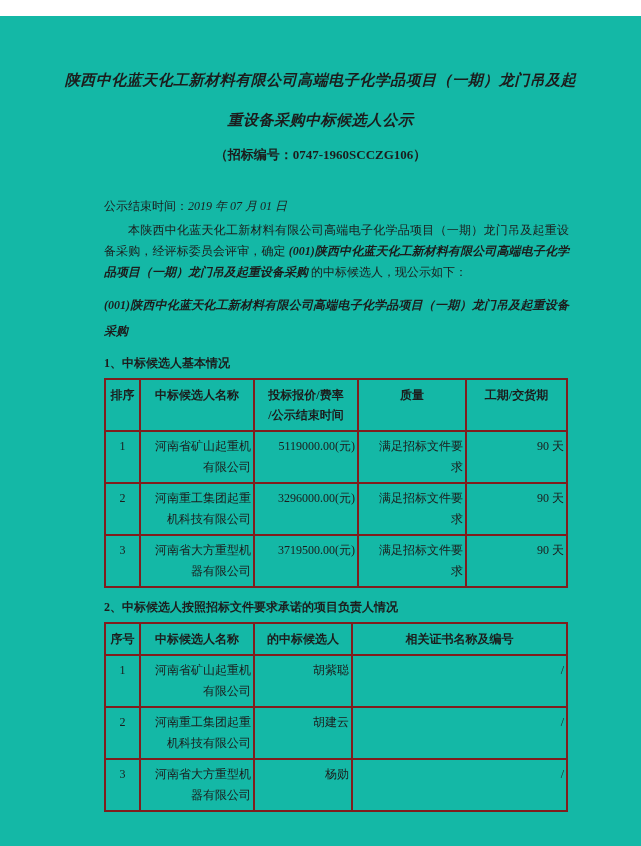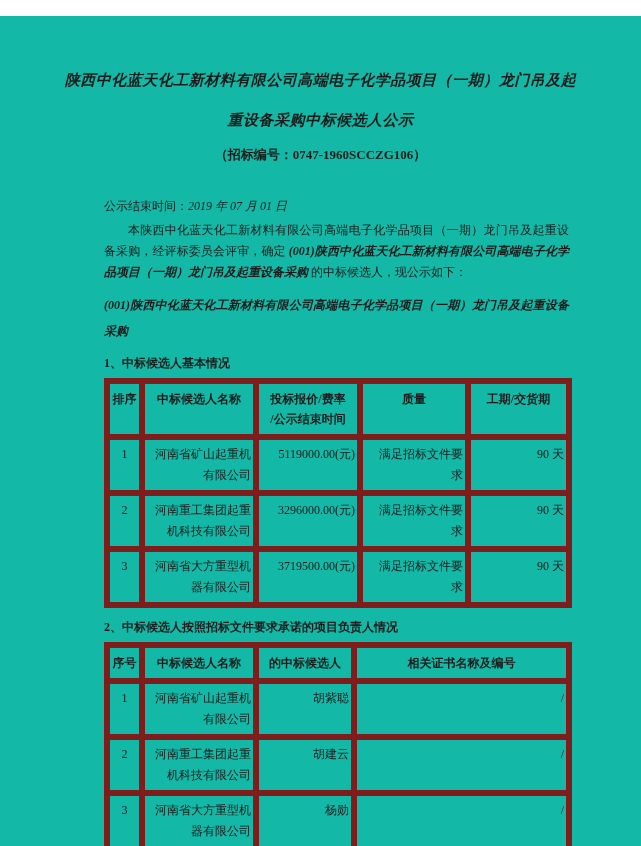--- a/index.html
+++ b/index.html
@@ -43,21 +43,21 @@
   .sec-heading { font-size: 13.5px; font-weight: bold; margin-top: 28px; line-height: 22px; }
   .sec-sub { font-weight: bold; font-style: italic; line-height: 26px; margin-top: 9px; text-align: justify; }
   .tbl-label { margin-top: 7px; line-height: 24px; font-weight: bold; }
   table {
     border-collapse: collapse;
     table-layout: fixed;
     width: 462px;
     margin-top: 3px;
   }
   th, td {
-    border: 6px solid #7f1d1d;
+    border: 2px solid #7f1d1d;
     vertical-align: top;
     overflow: hidden;
   }
   th {
     font-weight: bold;
     text-align: center;
     padding: 5px 2px;
     line-height: 20px;
     font-size: 12px;
   }

